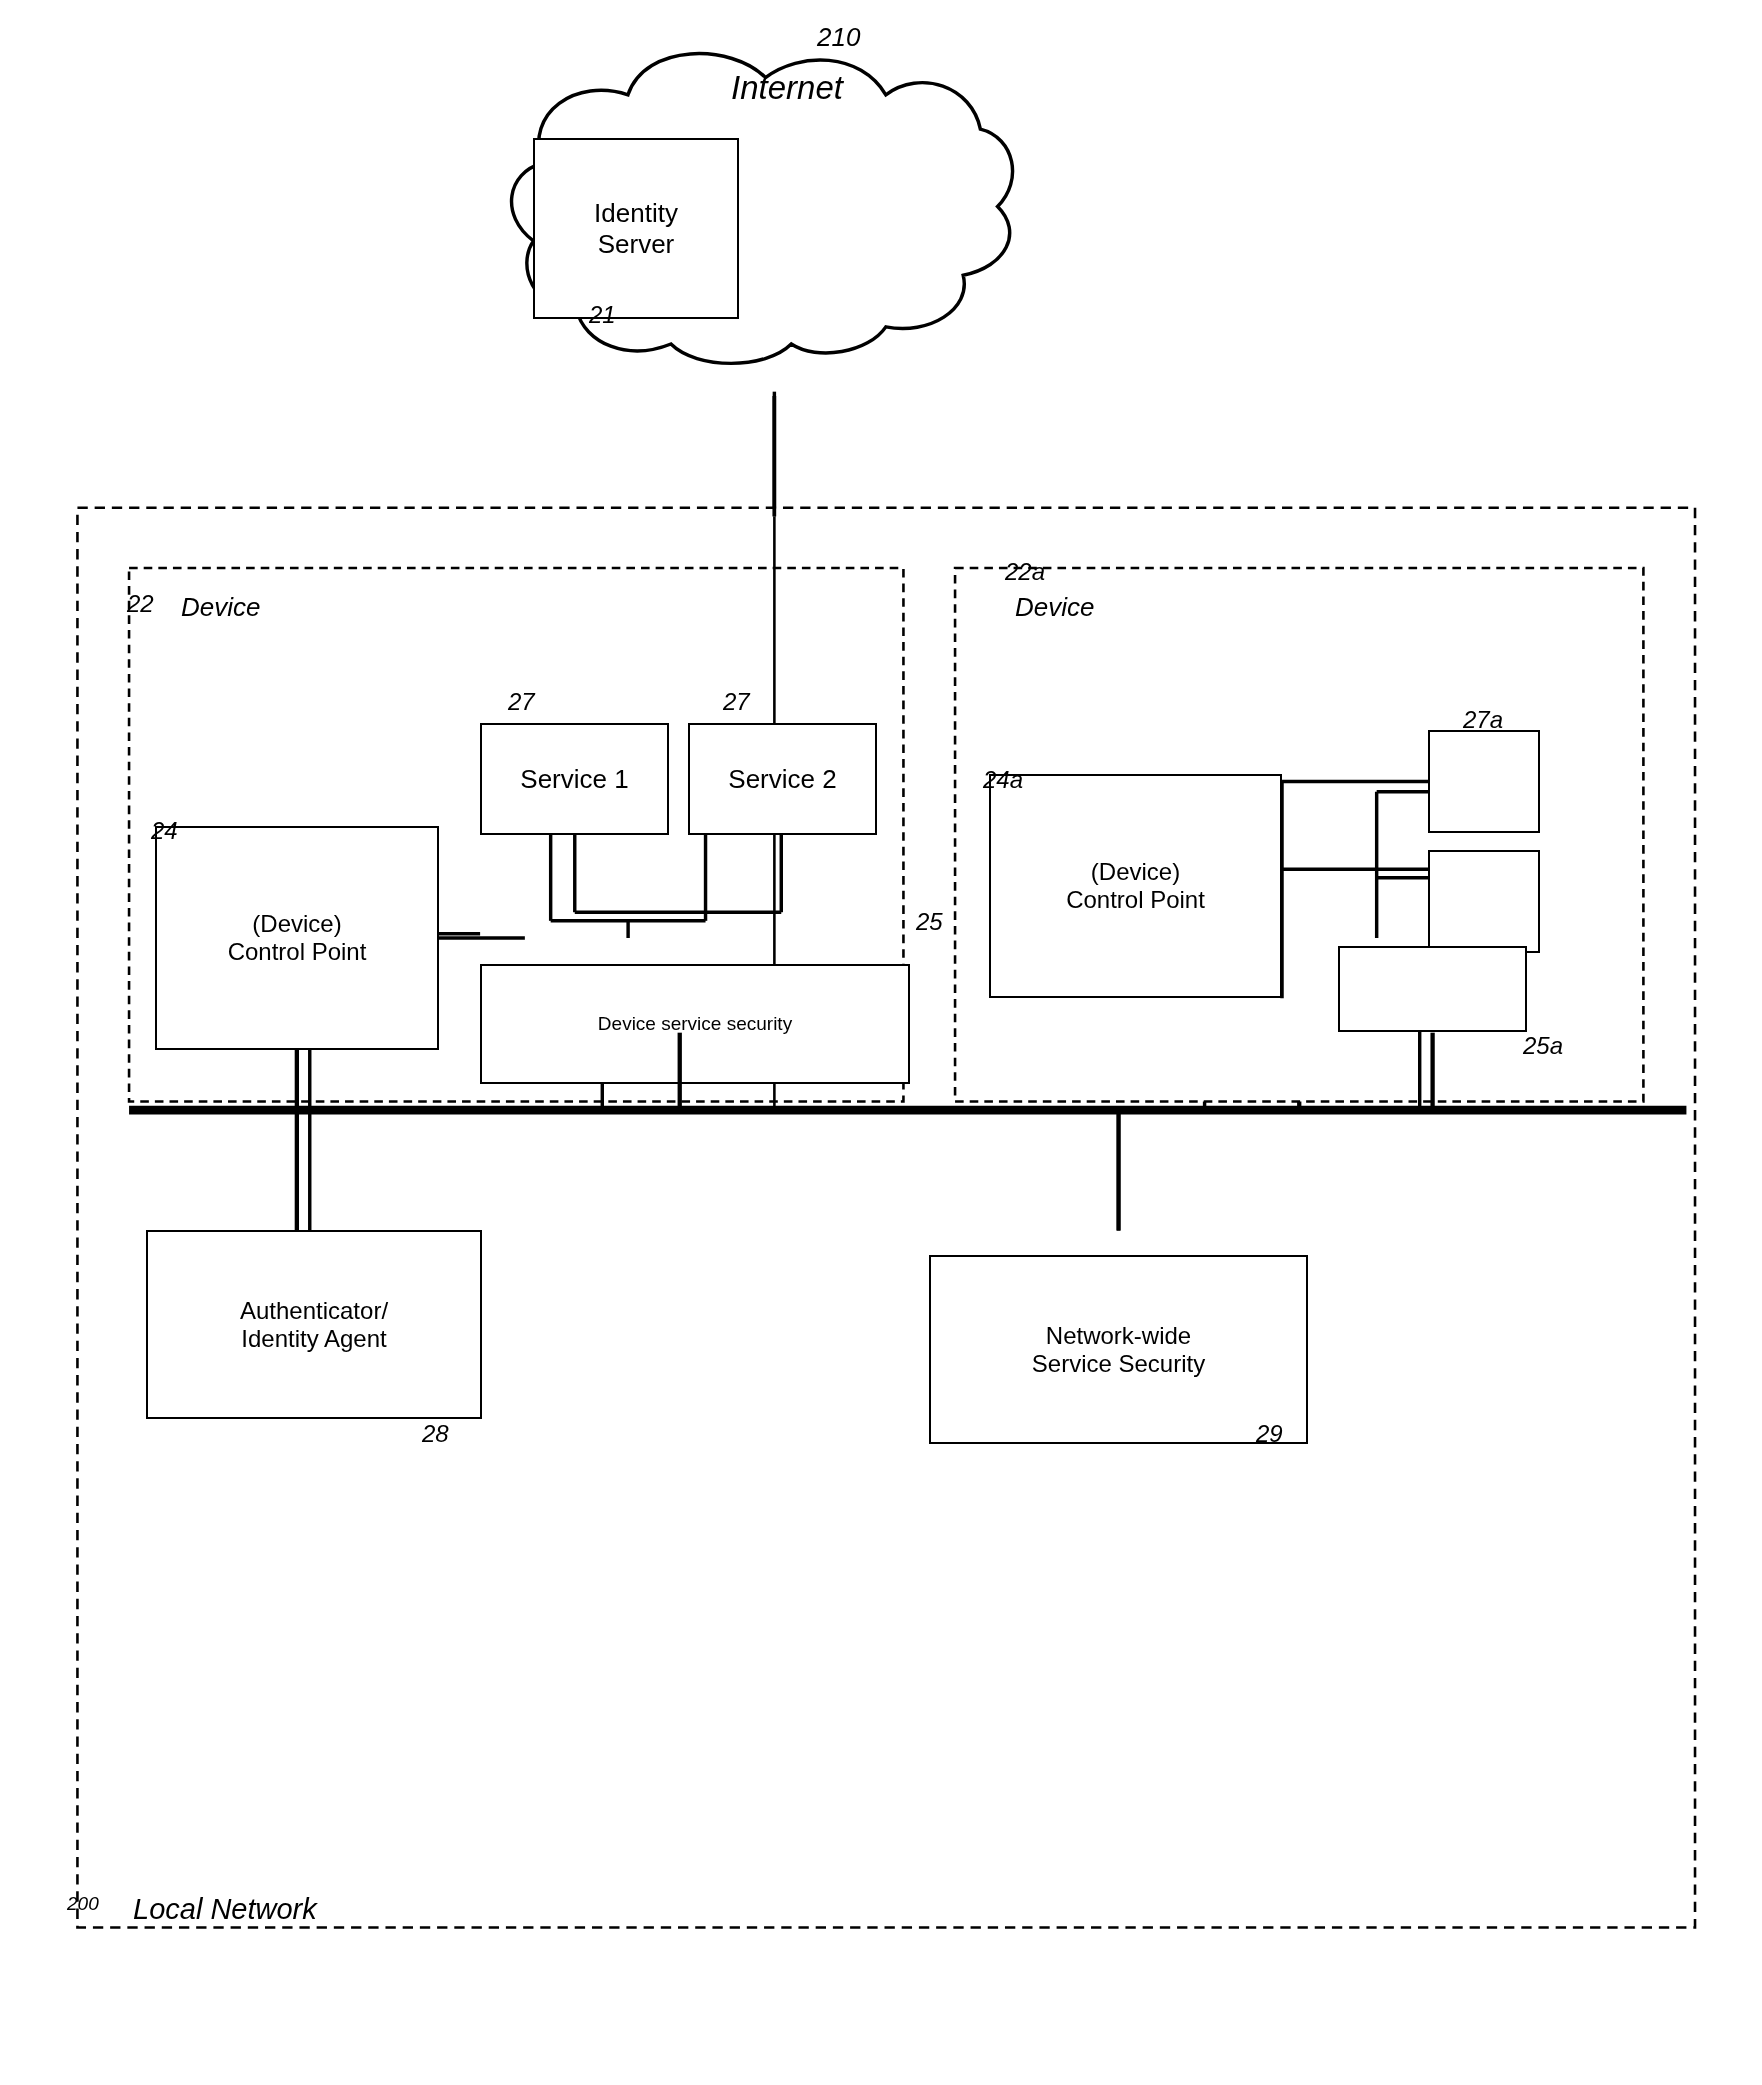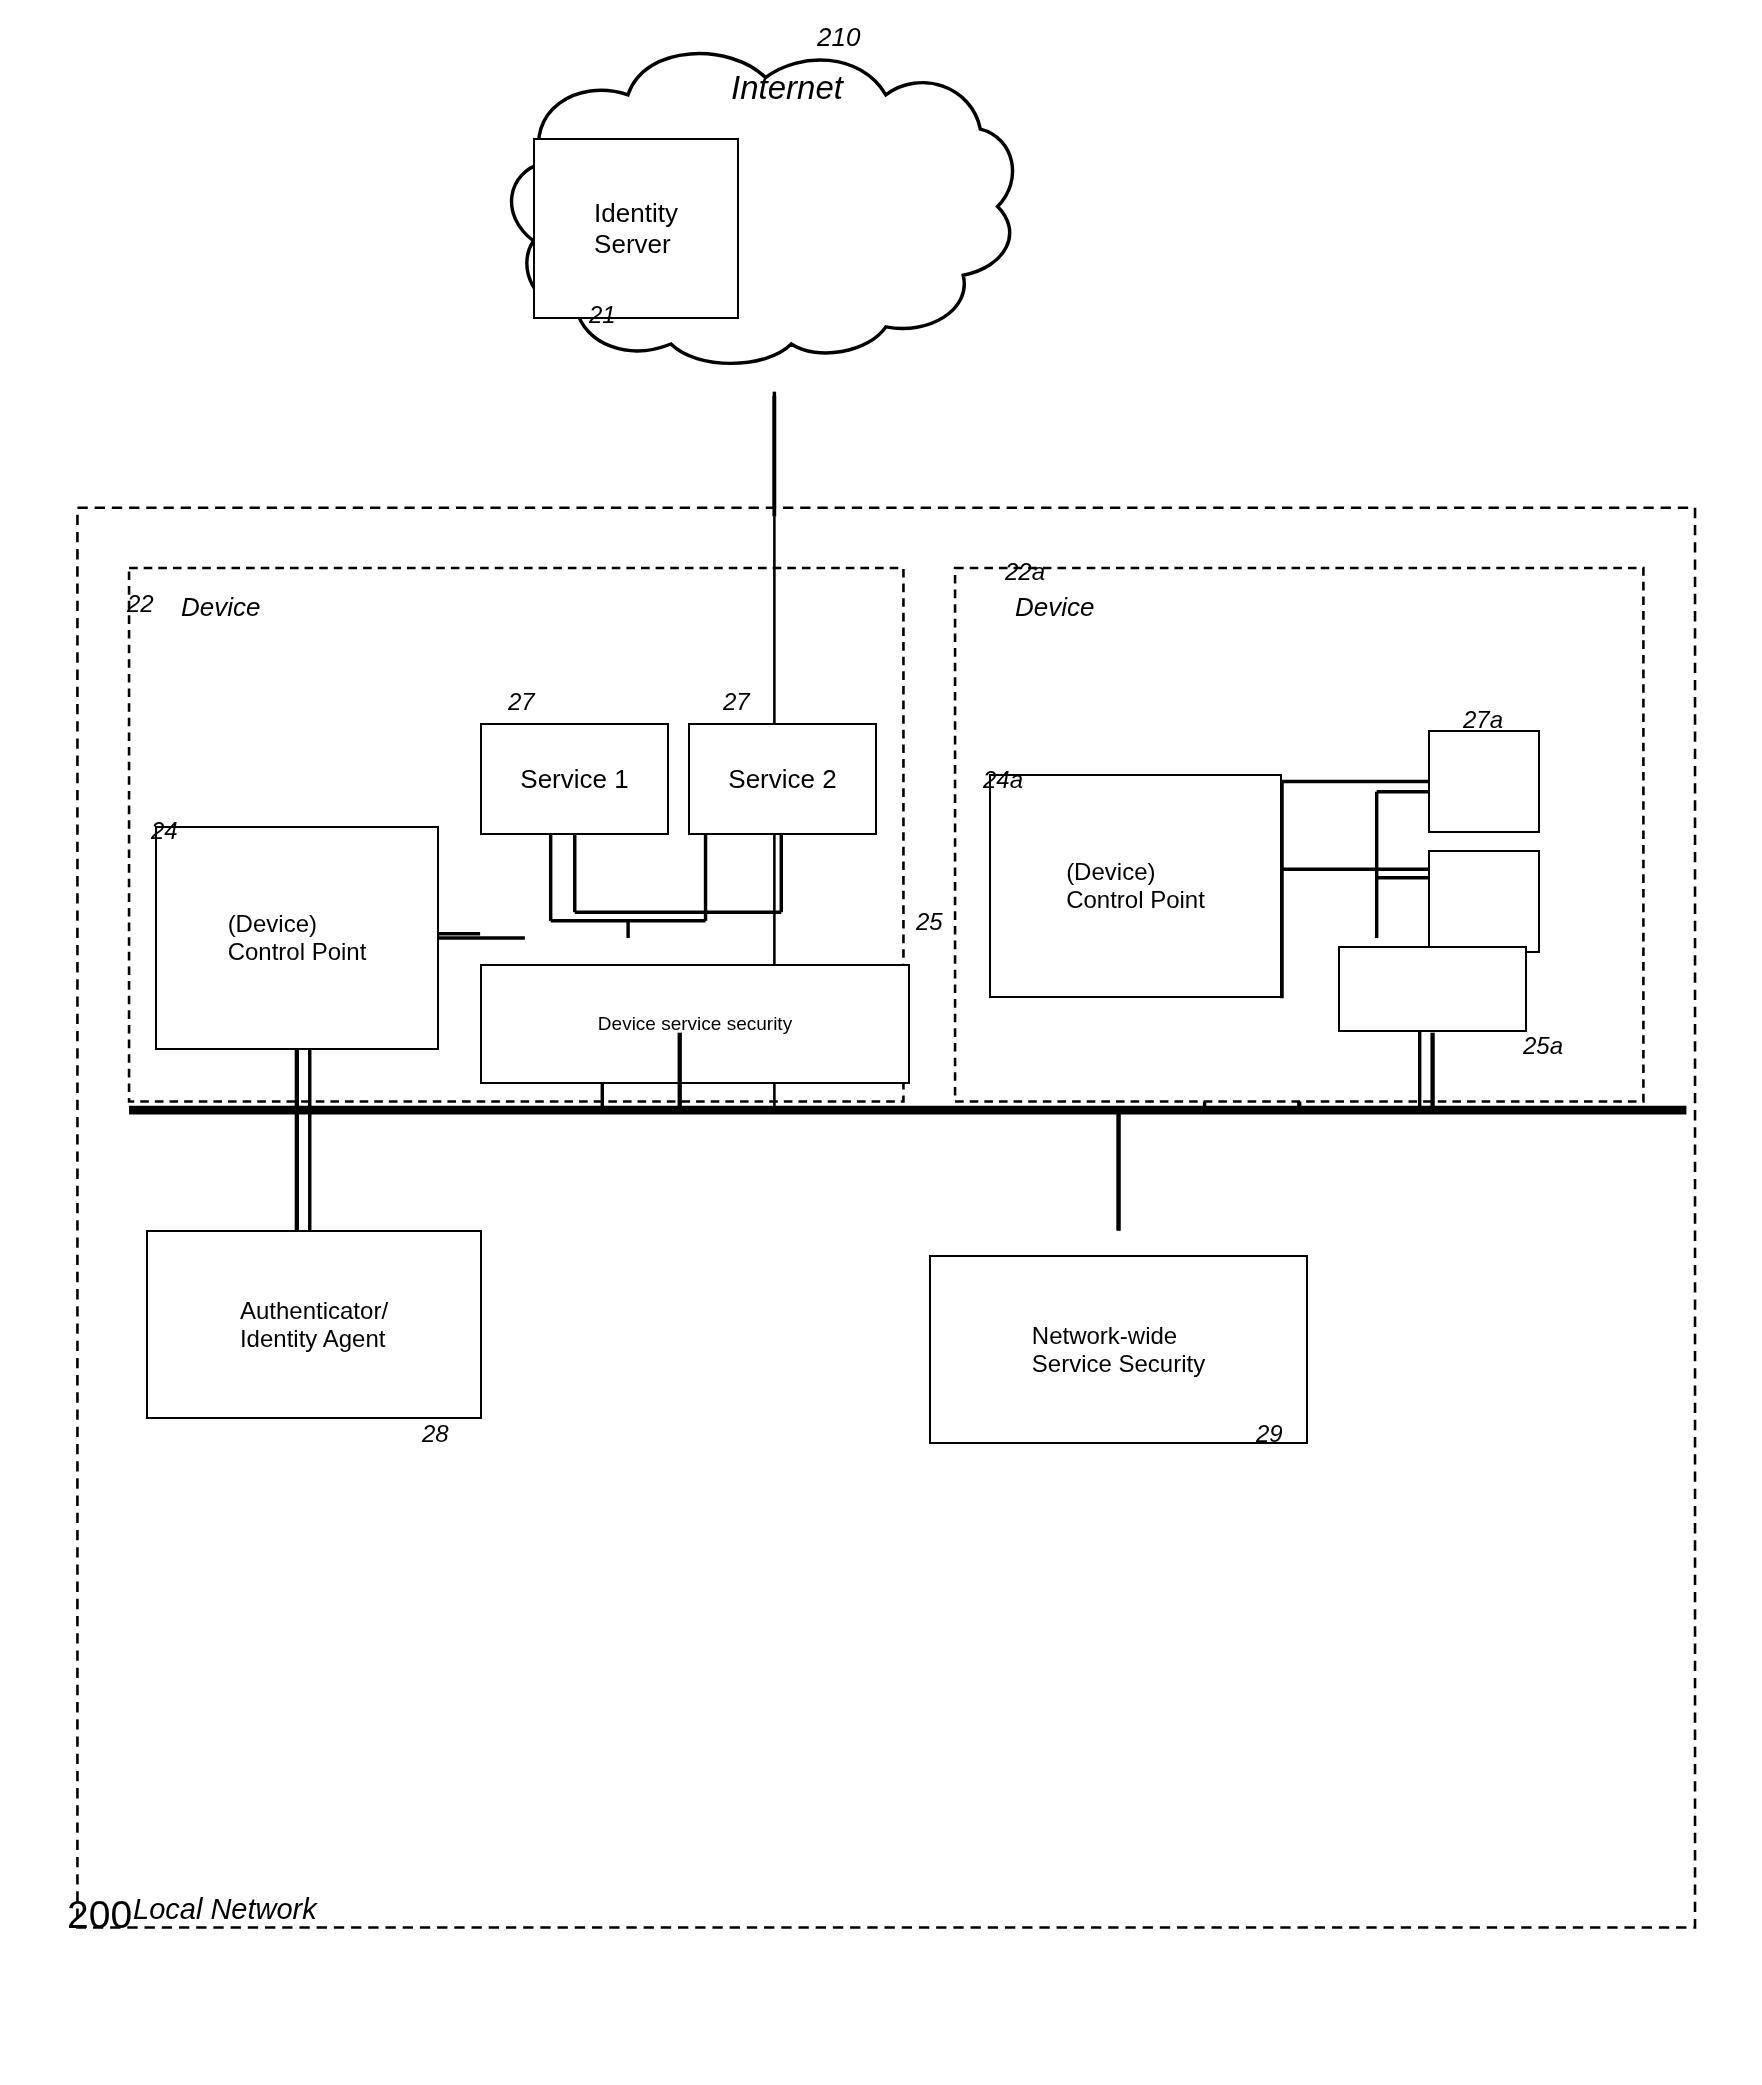--- a/index.html
+++ b/index.html
@@ -31,21 +31,21 @@
     }
 
     
     .box {
       position: absolute;
       border: 2.6px solid #000;
       background: #fff;
       display: flex;
       align-items: center;
       justify-content: center;
-      text-align: left;
+      text-align: center;
       font-size: 24px;
     }
 
     
     .line-svg {
       position: absolute;
       top: 0;
       left: 0;
       width: 1763px;
       height: 2086px;
@@ -188,21 +188,21 @@
 
   <div class="box" style="left:929px; top:1230px; width:379px; height:189px; font-size:24px;margin-top:25px;">
     <span style="white-space:pre-line;">Network-wide
 Service Security</span>
   </div>
 
   <div style="position:absolute; top:1420px; left:1256px; font-size:24px; font-style:italic;">29</div>
 
   <div style="position:absolute; top:1893px; left:133px; font-size:29px; font-style:italic;">Local Network</div>
 
-  <div style="position:absolute; top:1893px; left:67px; font-size:39px; ">200</div>
+  <div style="position:absolute; top:1893px; left:67px; font-size:19px; font-style:italic;">200</div>
 
   <svg style="position:absolute;top:0;left:0;width:1763px;height:2086px;pointer-events:none;" viewBox="0 0 2049 2424" width="1763" height="2086">
 
     <line x1="900" y1="455" x2="900" y2="590" stroke="#000" stroke-width="4"></line>
 
     <line x1="90" y1="590" x2="2000" y2="590" stroke="#000" stroke-width="0"></line>
 
     <line x1="510" y1="1085" x2="558" y2="1085" stroke="#000" stroke-width="4"></line>
 
     <line x1="668" y1="970" x2="668" y2="1060" stroke="#000" stroke-width="4"></line>

